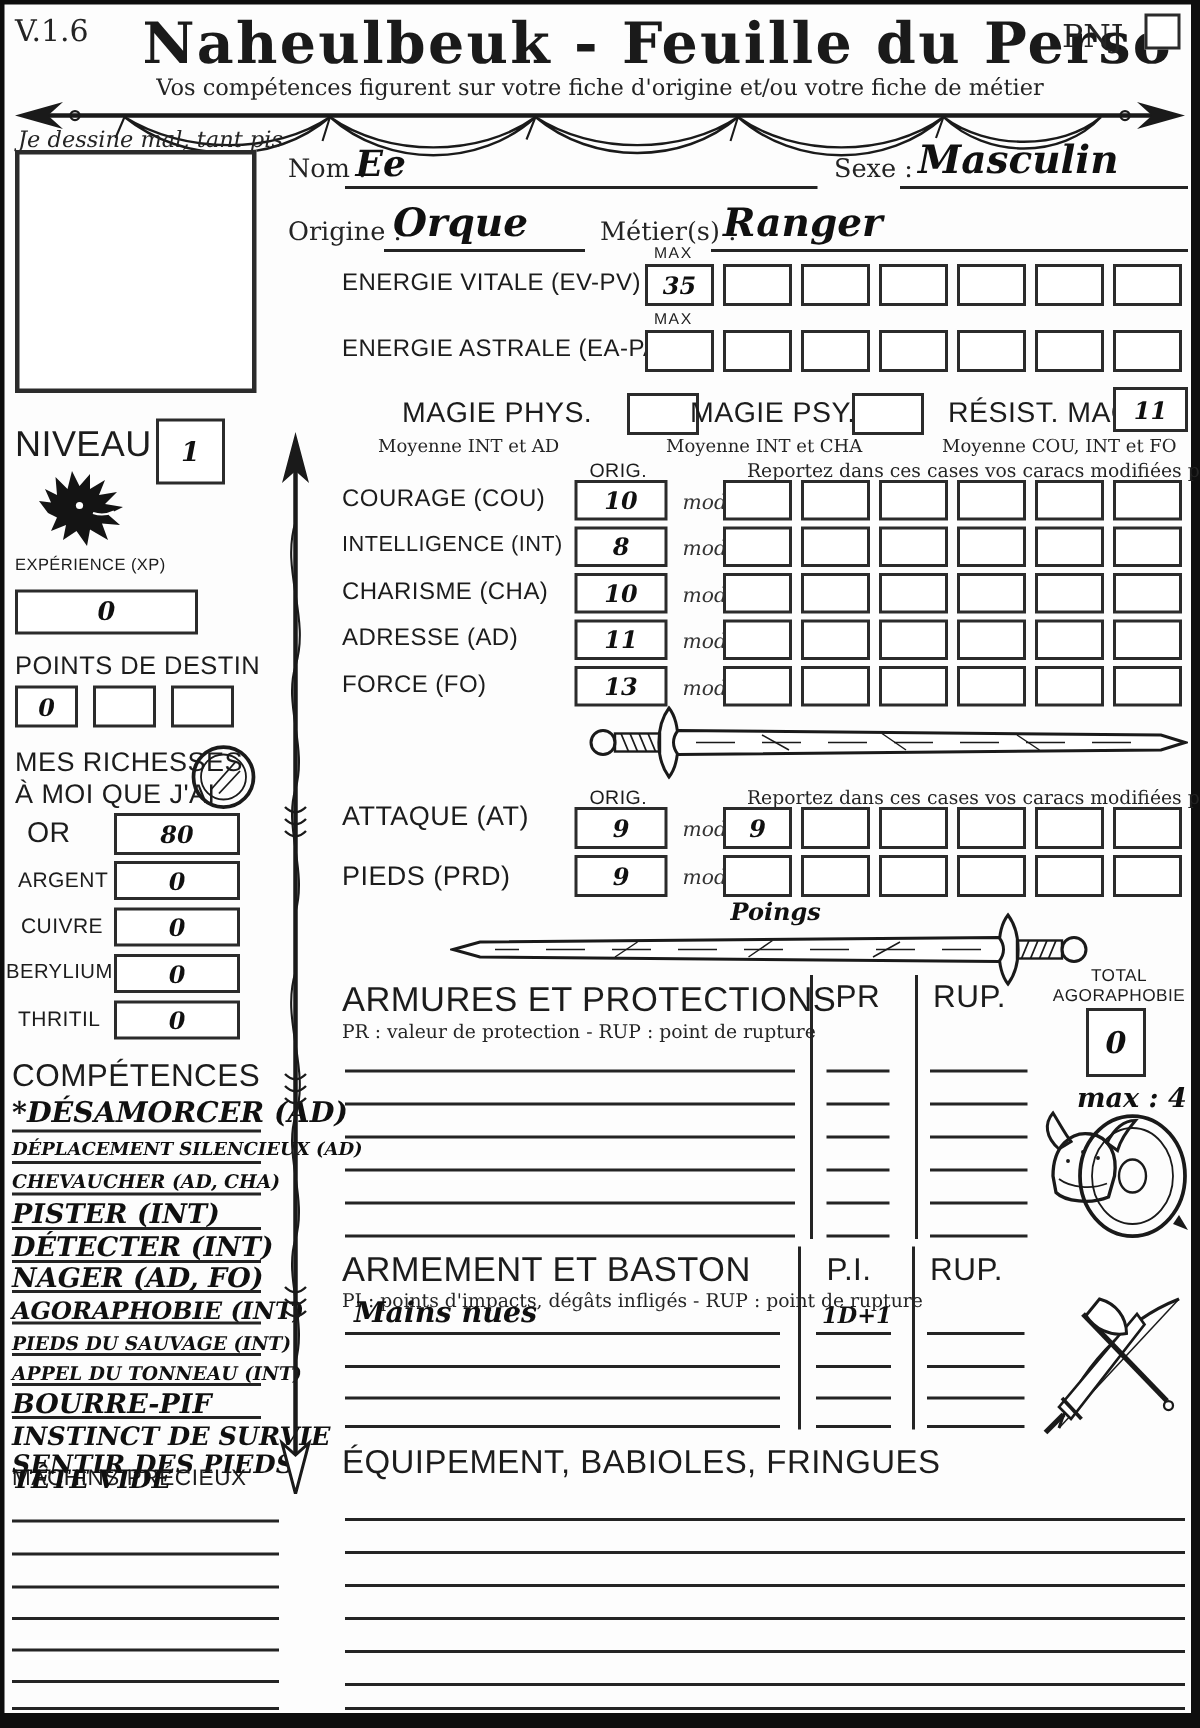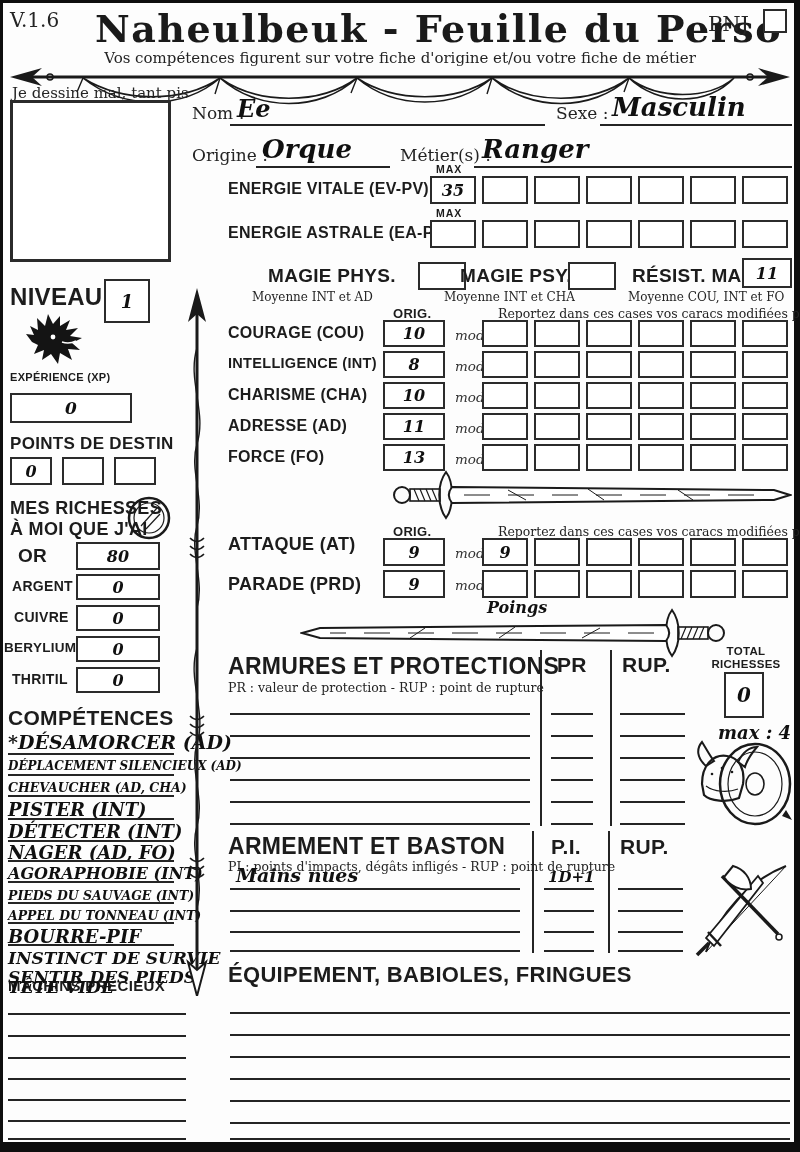--- a/index.html
+++ b/index.html
@@ -1,19 +1,19 @@
 <!DOCTYPE html>
 <html><head>
 <meta charset="utf-8">
 <style>
   html,body{margin:0;padding:0;background:#9a9a9a;}
   .sheet{position:relative;width:800px;height:1152px;background:#fdfdfd;overflow:hidden;
          font-family:"Liberation Sans",sans-serif;color:#1a1a1a;}
   .abs{position:absolute;white-space:nowrap;}
-  .hd{font-family:"Liberation Sans",sans-serif;font-weight:700;color:#1c1c1c;letter-spacing:.3px;}
+  .hd{font-family:"Liberation Sans",sans-serif;font-weight:400;color:#1c1c1c;letter-spacing:.3px;}
   .sr{font-family:"DejaVu Serif",serif;color:#242424;}
   .hw{font-family:"DejaVu Serif",serif;font-style:italic;font-weight:700;color:#101010;}
   .mod{font-family:"DejaVu Serif",serif;font-style:italic;font-size:13.5px;color:#333;}
   .title{font-family:"DejaVu Serif",serif;font-weight:700;text-align:center;letter-spacing:1.5px;}
   .box{position:absolute;border:2px solid #2b2b2b;background:#fff;box-sizing:border-box;
        display:flex;align-items:center;justify-content:center;}
   .brow{position:absolute;display:flex;gap:6px;}
   .brow .b{width:46px;height:28px;border:2px solid #2b2b2b;box-sizing:border-box;background:#fff;
            display:flex;align-items:center;justify-content:center;}
   .rl{position:absolute;height:0;border-bottom:2px solid #242424;}
@@ -47,21 +47,21 @@
       <circle cx="742" cy="13" r="3" class="st" stroke-width="1.5"></circle>
       <path class="st" stroke-width="1.6" d="M75 14 C115 46,175 46,212 14 M75 14 C115 39,175 39,212 14"></path>
       <path class="st" stroke-width="1.6" d="M212 14 C250 48,312 48,349 14 M212 14 C250 41,312 41,349 14"></path>
       <path class="st" stroke-width="1.6" d="M349 14 C387 46,447 46,484 14 M349 14 C387 39,447 39,484 14"></path>
       <path class="st" stroke-width="1.6" d="M484 14 C522 48,584 48,621 14 M484 14 C522 41,584 41,621 14"></path>
       <path class="st" stroke-width="1.6" d="M621 14 C650 42,700 42,726 14 M621 14 C650 36,700 36,726 14"></path>
       <path class="st" stroke-width="1.4" d="M75 14 l-6 14 M212 14 l-5 16 M349 14 l-6 15 M484 14 l-5 16 M621 14 l-5 14"></path>
     </svg>
   </div>
 
-  <div class="abs sr" style="left:12px;top:84px;font-size:15px;">Je dessine mal, tant pis</div>
+  <div class="abs sr" style="left:12px;top:84px;font-size:15px;font-style:italic">Je dessine mal, tant pis</div>
   <div class="box" style="left:10px;top:100px;width:161px;height:162px;border-width:3px"></div>
 
   <div class="abs sr" style="left:192px;top:103px;font-size:17px">Nom :</div>
   <div class="abs hw" style="left:237px;top:94px;font-size:24px">Ee</div>
   <div class="rl" style="left:230px;top:124px;width:315px"></div>
   <div class="abs sr" style="left:556px;top:103px;font-size:17px">Sexe :</div>
   <div class="abs hw" style="left:612px;top:92px;font-size:26px">Masculin</div>
   <div class="rl" style="left:600px;top:124px;width:192px"></div>
 
   <div class="abs sr" style="left:192px;top:145px;font-size:17px">Origine :</div>
@@ -214,21 +214,21 @@
       <div class="b">
         <span class="hw" style="font-size:16px">9</span>
       </div>
       <div class="b"></div>
       <div class="b"></div>
       <div class="b"></div>
       <div class="b"></div>
       <div class="b"></div>
     </div>
 
-  <div class="abs hd" style="left:228px;top:574px;font-size:18px">PARADE (PRD)</div>
+  <div class="abs hd" style="left:228px;top:574px;font-size:18px">PIEDS (PRD)</div>
   <div class="box" style="left:383px;top:570px;width:62px;height:28px">
       <span class="hw" style="font-size:16px">9</span>
     </div>
   <div class="abs mod" style="left:455px;top:577px">modifiée...</div>
   <div class="brow" style="left:482px;top:570px">
       <div class="b">
         <span class="hw" style="font-size:16px"></span>
       </div>
       <div class="b"></div>
       <div class="b"></div>
@@ -272,21 +272,21 @@
   <div class="rl" style="left:230px;top:779px;width:300px"></div>
     <div class="rl" style="left:551px;top:779px;width:42px"></div>
     <div class="rl" style="left:620px;top:779px;width:65px"></div>
   <div class="rl" style="left:230px;top:801px;width:300px"></div>
     <div class="rl" style="left:551px;top:801px;width:42px"></div>
     <div class="rl" style="left:620px;top:801px;width:65px"></div>
   <div class="rl" style="left:230px;top:823px;width:300px"></div>
     <div class="rl" style="left:551px;top:823px;width:42px"></div>
     <div class="rl" style="left:620px;top:823px;width:65px"></div>
 
-  <div class="abs hd" style="left:698px;top:645px;width:96px;text-align:center;font-size:11.5px;line-height:13px"><span>TOTAL</span><br><span>RICHESSES</span></div>
+  <div class="abs hd" style="left:698px;top:645px;width:96px;text-align:center;font-size:11.5px;line-height:13px"><span>TOTAL</span><br><span>AGORAPHOBIE</span></div>
   <div class="box" style="left:724px;top:672px;width:40px;height:46px">
       <span class="hw" style="font-size:20px">0</span>
     </div>
   <div class="abs hw" style="left:718px;top:722px;font-size:18px">max : 4</div>
 
   <div class="abs" style="left:694px;top:740px">
     <svg width="100" height="88" viewBox="0 0 100 88">
       <ellipse cx="61" cy="44" rx="35" ry="40" fill="#fff" class="st" stroke-width="2.5"></ellipse>
       <ellipse cx="61" cy="44" rx="27" ry="32" class="st" stroke-width="1.2"></ellipse>
       <ellipse cx="61" cy="44" rx="9" ry="11" class="st" stroke-width="1.6"></ellipse>

